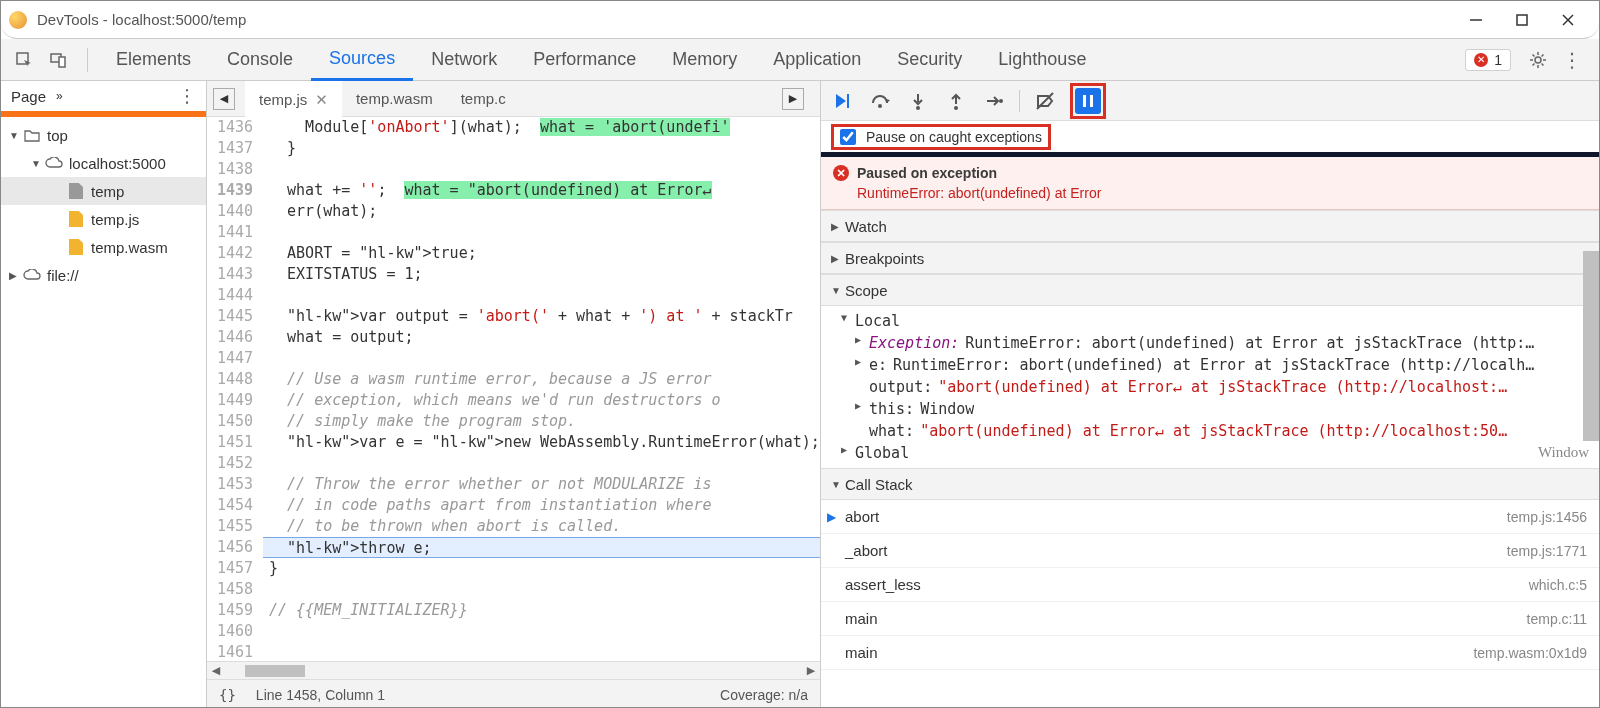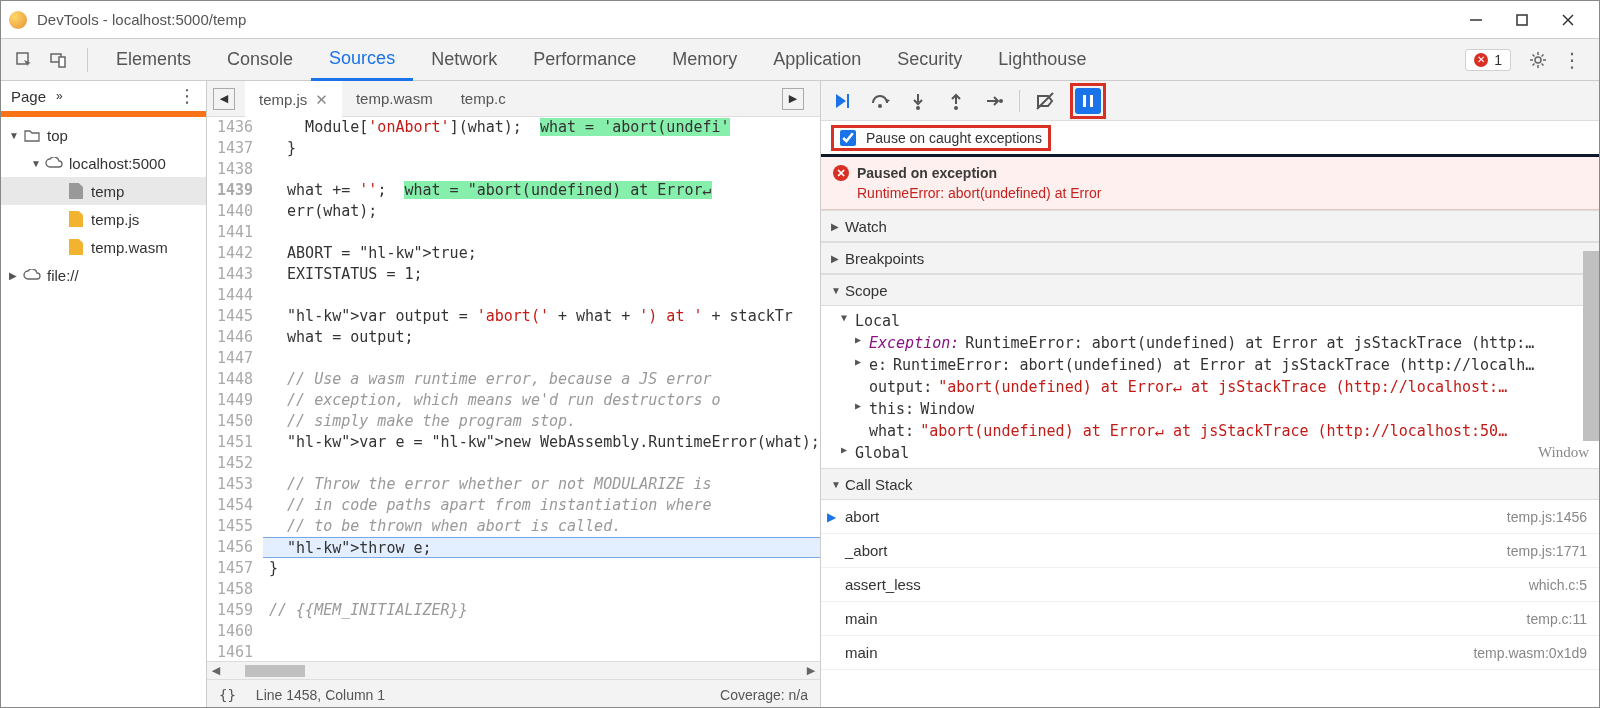--- a/index.html
+++ b/index.html
@@ -1,17 +1,17 @@
 <!DOCTYPE html>
 <html><head>
 <meta charset="utf-8">
 <style>
 * { box-sizing: border-box; margin: 0; padding: 0; }
 body { font-family: "Segoe UI", Arial, sans-serif; font-size: 14px; color: #333; background: #fff; width: 1600px; height: 708px; overflow: hidden; border: 1px solid #888; }
-.titlebar { height: 38px; display: flex; align-items: center; background: #fff; border-bottom: 1px solid #ccc; padding: 0 8px; }
+.titlebar { height: 38px; display: flex; align-items: center; background: #fff; border-bottom: 1px solid #ccc; padding: 0 8px; border-radius: 16px; }
 .titlebar .favicon { width: 18px; height: 18px; border-radius: 50%; background: radial-gradient(circle at 30% 30%, #ffd966, #e69138); margin-right: 10px; }
 .titlebar .title { flex: 1; color: #555; font-size: 15px; }
 .winbtn { width: 46px; height: 38px; display: flex; align-items: center; justify-content: center; color: #333; font-size: 14px; }
 .winbtn svg { width: 14px; height: 14px; }
 
 .toolbar { height: 42px; display: flex; align-items: center; background: #f3f3f3; border-bottom: 1px solid #ccc; padding: 0 8px; }
 .toolbar .tbicon { width: 30px; height: 30px; display: flex; align-items: center; justify-content: center; margin-right: 4px; }
 .toolbar .divider { width: 1px; height: 24px; background: #ccc; margin: 0 10px; }
 .toolbar .tab { padding: 0 18px; height: 42px; display: flex; align-items: center; color: #555; font-size: 18px; cursor: pointer; }
 .toolbar .tab.active { color: #1a73e8; border-bottom: 3px solid #1a73e8; }
@@ -54,21 +54,21 @@
 .hscroll .arrow { width: 18px; text-align: center; color: #666; font-size: 11px; }
 .statusbar { height: 30px; border-top: 1px solid #ddd; display: flex; align-items: center; padding: 0 12px; background: #f3f3f3; color: #555; font-size: 14px; }
 .statusbar .sp { flex: 1; }
 
 .debugger { width: 778px; display: flex; flex-direction: column; background: #fff; position: relative; }
 .dbg-toolbar { height: 40px; display: flex; align-items: center; border-bottom: 1px solid #ddd; padding: 0 8px; background: #f3f3f3; gap: 12px; }
 .dbg-btn { width: 26px; height: 26px; display: flex; align-items: center; justify-content: center; color: #555; }
 .dbg-btn.play { color: #1a73e8; }
 .dbg-btn svg { width: 20px; height: 20px; }
 .highlight-red { border: 3px solid #d93025; padding: 2px; }
-.pause-opt { height: 36px; display: flex; align-items: center; padding: 0 10px; border-bottom: 3px solid #0f172a; }
+.pause-opt { height: 36px; display: flex; align-items: center; padding: 0 10px; border-bottom: 5px solid #0f172a; }
 .pause-opt input { width: 16px; height: 16px; margin-right: 10px; accent-color: #1a73e8; }
 .red-box-inline { border: 3px solid #d93025; display: inline-flex; align-items: center; padding: 2px 6px; }
 
 .exception-banner { background: #fdf0ef; border-bottom: 1px solid #e8c8c5; padding: 8px 12px; }
 .exception-banner .row1 { display: flex; align-items: center; color: #3a3a3a; font-weight: 600; }
 .exception-banner .row1 .xicon { width: 16px; height: 16px; background: #d93025; border-radius: 50%; color: #fff; font-size: 11px; display: flex; align-items: center; justify-content: center; margin-right: 8px; }
 .exception-banner .row2 { font-family: Liberation Sans, sans-serif; color: #c5221f; margin-left: 24px; margin-top: 4px; }
 
 .section-head { height: 32px; background: #f3f3f3; border-top: 1px solid #ddd; border-bottom: 1px solid #ddd; display: flex; align-items: center; padding: 0 10px; font-size: 15px; color: #333; cursor: pointer; }
 .section-head .caret { width: 14px; font-size: 10px; color: #555; }

